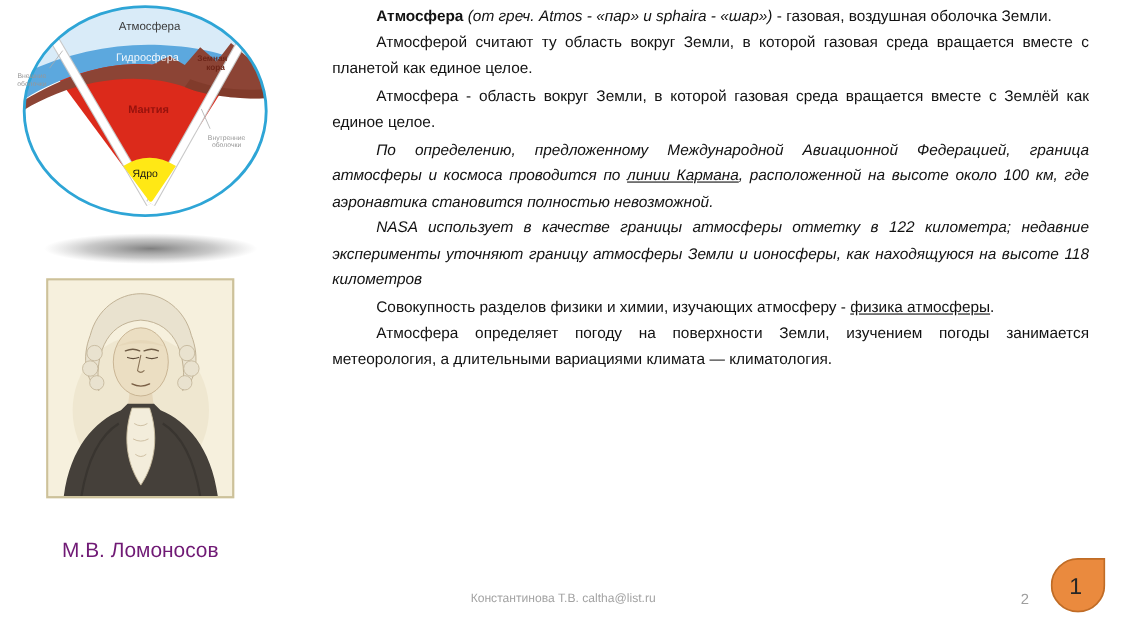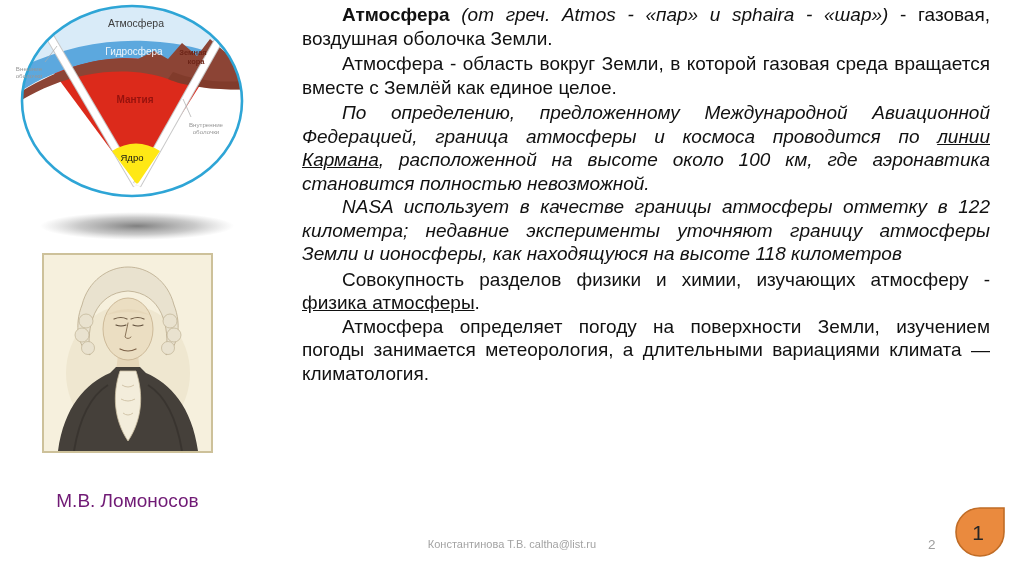--- a/index.html
+++ b/index.html
@@ -19,21 +19,21 @@
     border:2px solid #CDC19A;background:#F6F0DD;
   }
   #portrait-caption{
     position:absolute;left:30px;top:490px;width:195px;
     text-align:center;font-size:19px;color:#701a75;
   }
 
   
   #text-column{
     position:absolute;left:302px;top:3px;width:688px;
-    font-size:19px;line-height:23.5px;text-align:justify;color:#111;
+    font-size:14px;line-height:23.5px;text-align:justify;color:#111;
   }
   #text-column p.para{margin:0;text-indent:40px;}
   #text-column p.gap{margin-top:2px;}
   #text-column p.emphasis{font-weight:normal;font-style:italic;}
   .run-bold{font-weight:bold;}
   .run-italic{font-style:italic;}
   .run-underline{text-decoration:underline;}
 
   
   #footer-author{
@@ -147,20 +147,21 @@
         <path d="M 78,130 q 6,4 12,0"></path>
           <path d="M 77,144 q 7,4 14,0"></path>
           <path d="M 79,158 q 5,4 10,0"></path>
       </g>
     </svg>
   </div>
   <div id="portrait-caption">М.В. Ломоносов</div>
 
   <div id="text-column">
       <p class="para"><span class=" run-bold">Атмосфера</span><span class=" run-italic"> (от греч. Atmos - «пар» и sphaira - «шар»)</span><span class=""> - газовая, воздушная оболочка Земли.</span></p>
+      <p class="para"><span class="">Атмосферой считают ту область вокруг Земли, в которой газовая среда вращается вместе с планетой как единое целое.</span></p>
       <p class="para gap"><span class="">Атмосфера - область вокруг Земли, в которой газовая среда вращается вместе с Землёй как единое целое.</span></p>
       <p class="para emphasis gap"><span class="">По определению, предложенному Международной Авиационной Федерацией, граница атмосферы и космоса проводится по </span><span class=" run-underline">линии Кармана</span><span class="">, расположенной на высоте около 100 км, где аэронавтика становится полностью невозможной.</span></p>
       <p class="para emphasis"><span class="">NASA использует в качестве границы атмосферы отметку в 122 километра; недавние эксперименты уточняют границу атмосферы Земли и ионосферы, как находящуюся на высоте 118 километров</span></p>
       <p class="para gap"><span class="">Совокупность разделов физики и химии, изучающих атмосферу - </span><span class=" run-underline">физика атмосферы</span><span class="">.</span></p>
       <p class="para"><span class="">Атмосфера определяет погоду на поверхности Земли, изучением погоды занимается метеорология, а длительными вариациями климата — климатология.</span></p>
     </div>
 
   <div id="footer-author">Константинова Т.В. caltha@list.ru</div>
   <div id="page-number">2</div>
   <div id="corner-badge">

